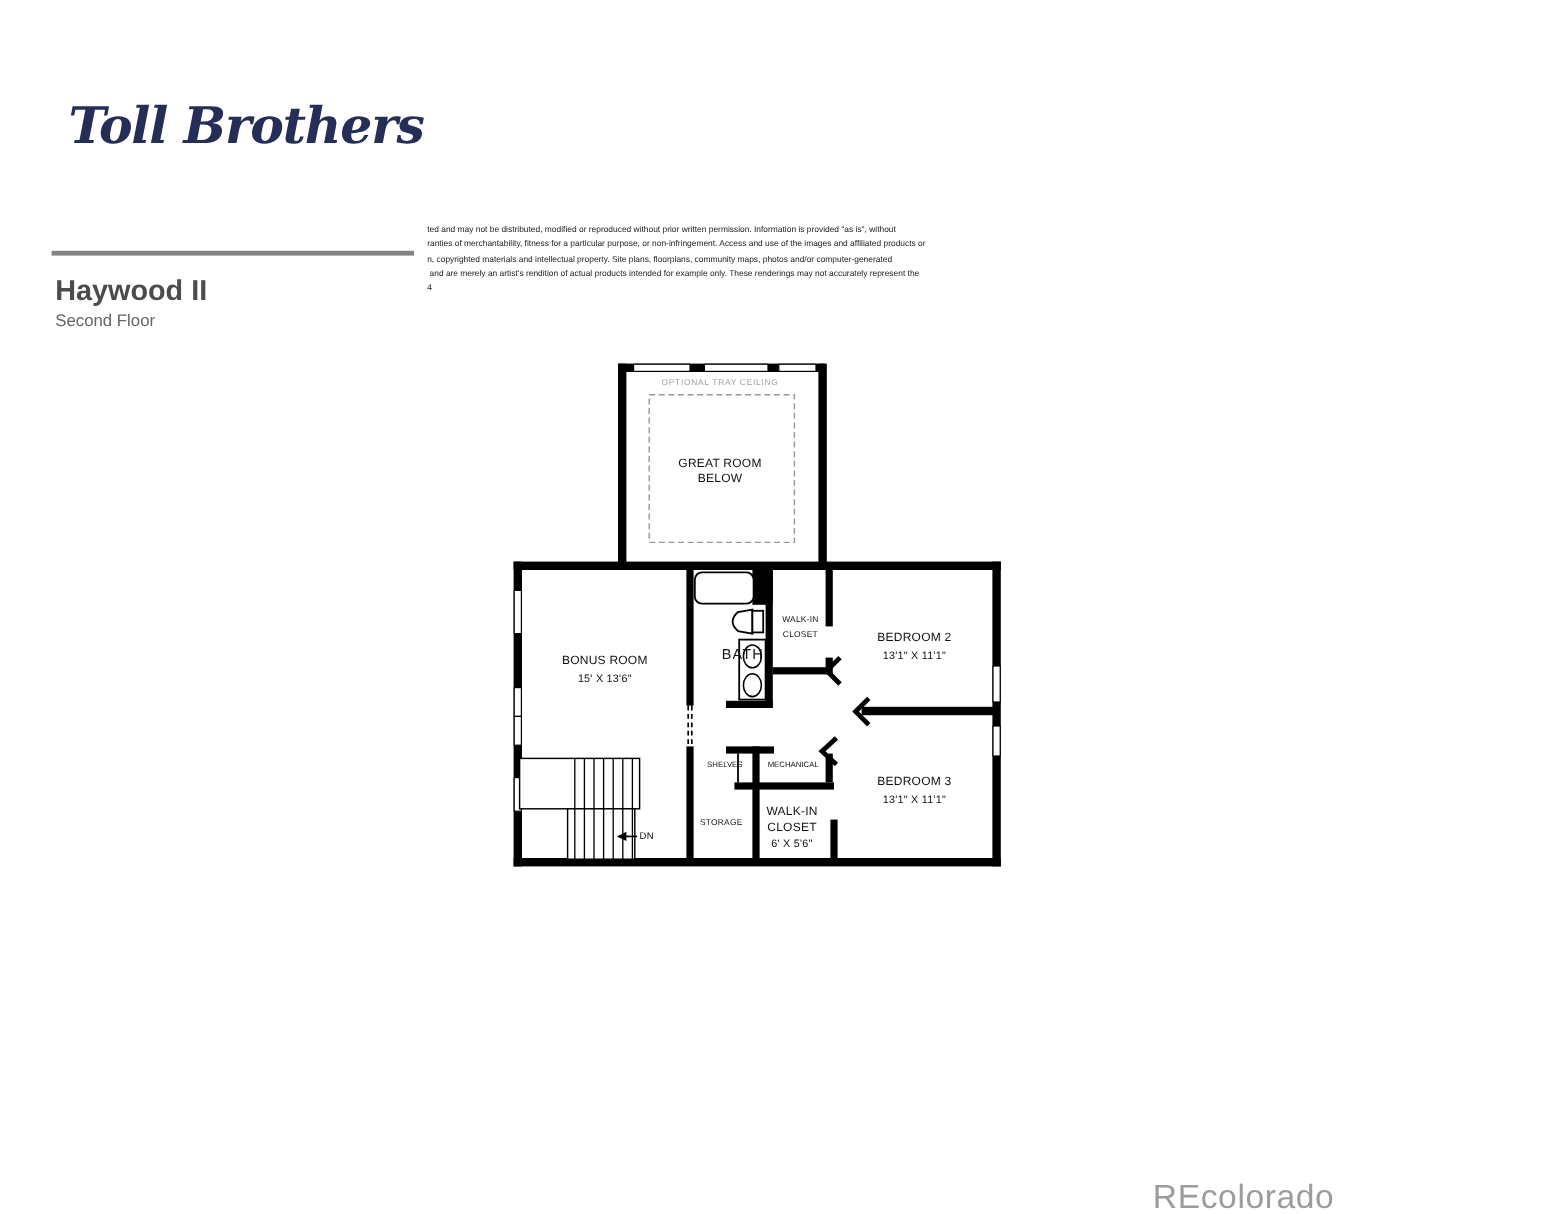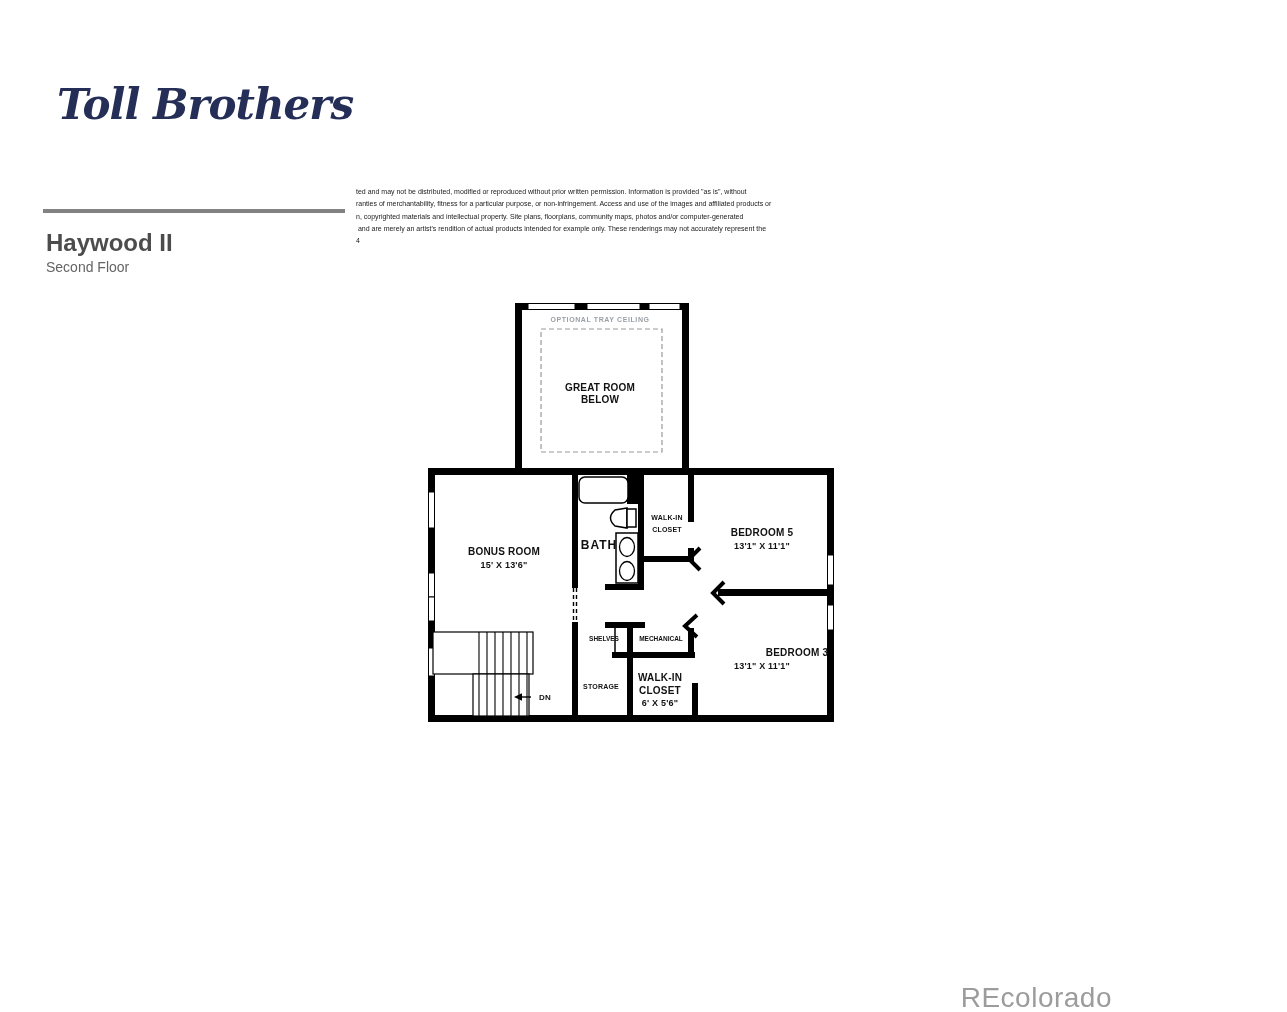--- a/index.html
+++ b/index.html
@@ -13,28 +13,28 @@
   .floor-name{position:absolute;left:46px;top:259px;font-size:14px;color:#646464;text-align:right;}
   
   .disclaimer{position:absolute;left:356px;top:186px;width:560px;font-size:7px;line-height:12.3px;
               color:#1a1a1a;}
   .disclaimer div{white-space:pre;}
   
   .watermark{position:absolute;right:7px;top:982px;font-size:28px;color:#9c9c9c;letter-spacing:0.5px;text-align:right;}
   
   .plan-svg{position:absolute;left:0;top:0;}
   
-  .plabel{position:absolute;transform:translate(-50%,-50%);font-weight:bold;color:#111;
+  .plabel{position:absolute;transform:translate(-50%,-50%);font-weight:normal;color:#111;
           white-space:nowrap;text-align:center;letter-spacing:0.2px;}
   .lab10{font-size:10px;}
   .lab9{font-size:9px;}
-  .lab8{font-size:8px;padding-left:12px;}
+  .lab8{font-size:8px;}
   .lab7{font-size:7px;}
   .lab65{font-size:6.5px;letter-spacing:0;}
-  .lab12{font-size:12px;letter-spacing:1px;}
+  .lab12{font-size:12px;letter-spacing:1px;margin-left:20px;}
   .gray-label{color:#9aa0a6;letter-spacing:0.6px;}
 </style>
 </head>
 <body>
 
 <div class="page">
 
   <div class="logo">Toll Brothers</div>
   <div class="divider"></div>
   <div class="plan-name">Haywood II</div>
@@ -128,24 +128,24 @@
   <div class="plabel lab10" style="left:600px;top:399px;">BELOW</div>
 
   <div class="plabel lab10" style="left:504px;top:551px;text-align:center;">BONUS ROOM</div>
   <div class="plabel lab9" style="left:504px;top:565px;">15' X 13'6"</div>
 
   <div class="plabel lab12" style="left:599px;top:545px;">BATH</div>
 
   <div class="plabel lab7" style="left:667px;top:517px;">WALK-IN</div>
   <div class="plabel lab7" style="left:667px;top:529px;">CLOSET</div>
 
-  <div class="plabel lab10" style="left:762px;top:532px;">BEDROOM 5</div>
+  <div class="plabel lab10" style="left:762px;top:532px;">BEDROOM 2</div>
   <div class="plabel lab9" style="left:762px;top:546px;">13'1" X 11'1"</div>
 
-  <div class="plabel lab10" style="left:762px;top:652px;margin-left:35px;">BEDROOM 3</div>
+  <div class="plabel lab10" style="left:762px;top:652px;">BEDROOM 3</div>
   <div class="plabel lab9" style="left:762px;top:666px;">13'1" X 11'1"</div>
 
   <div class="plabel lab65" style="left:604px;top:638px;">SHELVES</div>
   <div class="plabel lab65" style="left:661px;top:638px;">MECHANICAL</div>
   <div class="plabel lab7" style="left:601px;top:686px;">STORAGE</div>
 
   <div class="plabel lab10" style="left:660px;top:677px;">WALK-IN</div>
   <div class="plabel lab10" style="left:660px;top:690px;">CLOSET</div>
   <div class="plabel lab9" style="left:660px;top:703px;">6' X 5'6"</div>
 

